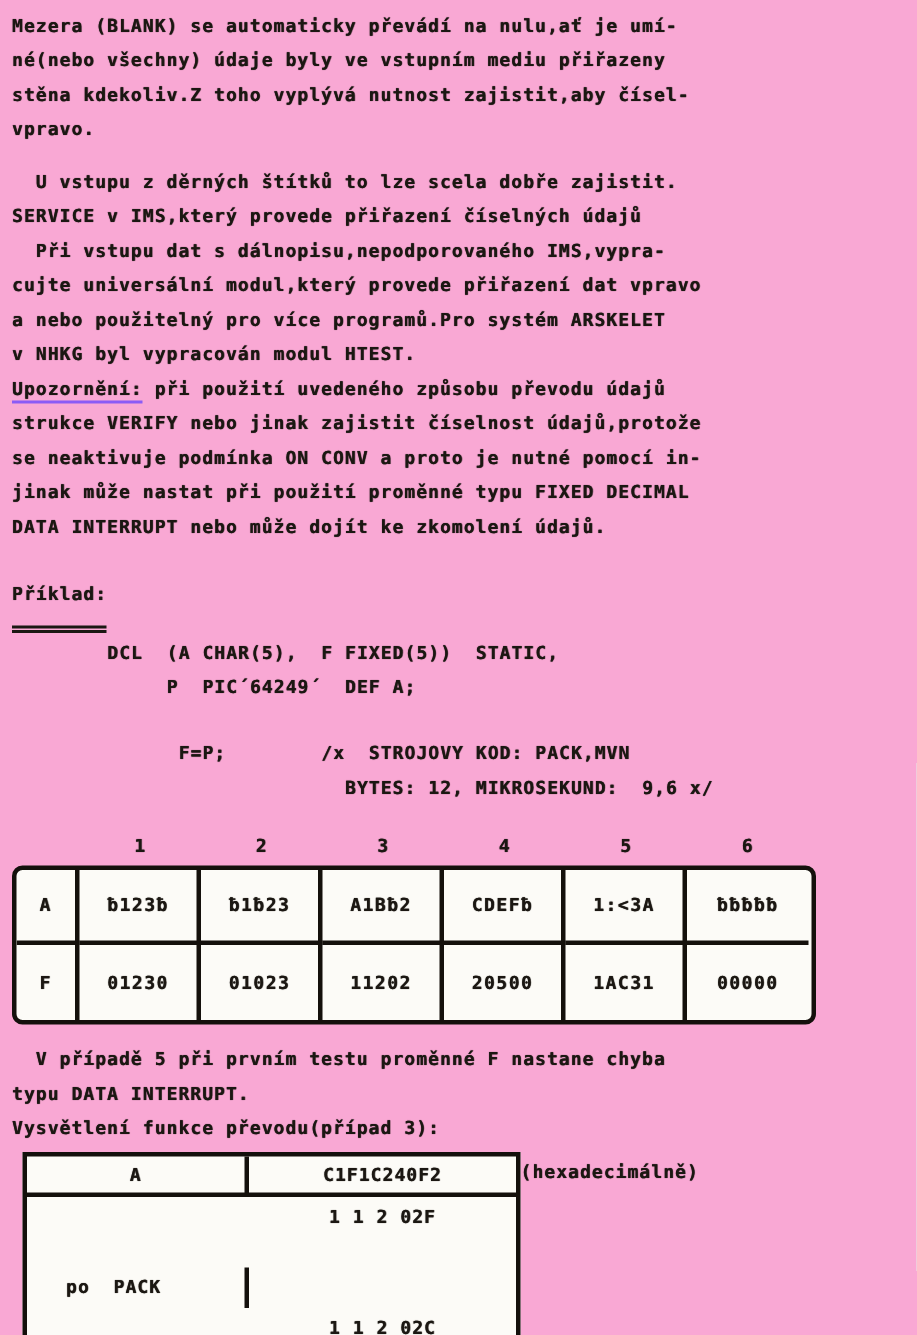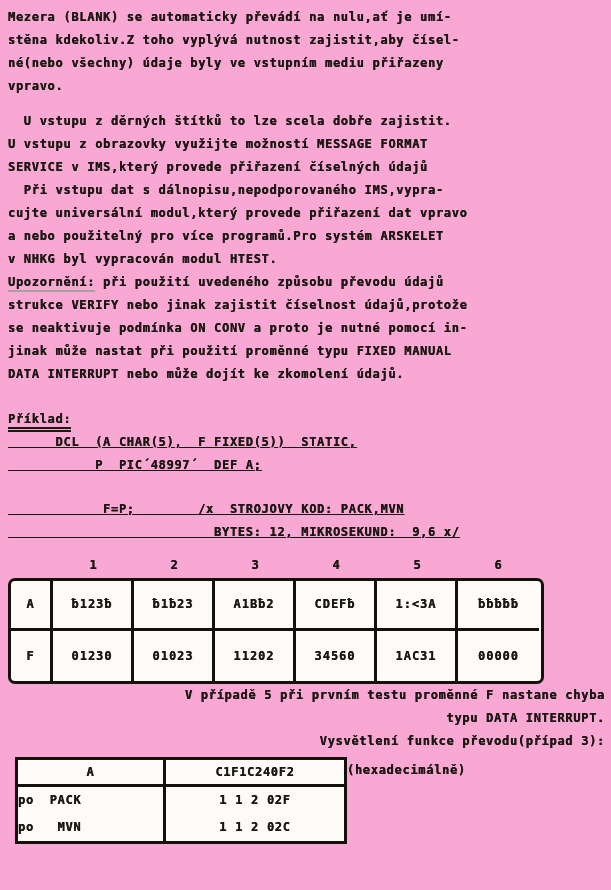--- a/index.html
+++ b/index.html
@@ -18,23 +18,23 @@
     letter-spacing:0.7px;
     color:#1b1712;
     text-shadow:0 0 0.6px rgba(27,23,18,.9), .4px 0 0 rgba(27,23,18,.45);
   }
   .tline{white-space:pre;}
   .para{margin:0;}
   .mb12{margin-bottom:12px;}
   .mb18{margin-bottom:0;}
   .mb22{margin-bottom:22px;}
   .note-first{white-space:pre;}
-  .u-note{border-bottom:2px solid #a3a3a3;padding-bottom:1px;}
-  .u-heading{border-bottom:5px double #1b1712;padding-bottom:1px;}
-  .codeblock{margin:0;text-decoration:underline;}
+  .u-note{border-bottom:2px solid #8b5cf6;padding-bottom:1px;}
+  .u-heading{border-bottom:5px double #1b1712;padding-bottom:14px;}
+  .codeblock{margin:16px;}
   .code-line{white-space:pre;}
   .code-gap{height:21px;}
 
   
   .t1-wrap{margin-top:10px;}
   .t1-headers{display:flex;margin-left:45px;width:486px;}
   .t1-headers .hcell{width:81px;text-align:center;}
   .t1{
     margin-top:1px;
     display:grid;
@@ -50,81 +50,80 @@
     height:50px;
     display:flex;align-items:center;justify-content:center;
     border-right:3px solid #14100c;
     white-space:pre;
     letter-spacing:1px;
   }
   .t1 .cell:nth-child(7n){border-right:none;}
   .t1 .row-a{border-bottom:3px solid #14100c;}
 
   
-  .result{text-align:right;}
+  .result{margin-top:12px;}
 
   
   .t2-zone{display:flex;align-items:flex-start;margin-top:4px;}
   .t2{
     display:grid;
     grid-template-columns:148px 178px;
     width:326px;
     margin-left:7px;
     border:3px solid #14100c;
     background:#fcfbf7;
   }
   .t2 .cell{
     box-sizing:border-box;
     height:27px;
     display:flex;align-items:center;
     white-space:pre;
   }
   .t2 .c-left{border-right:3px solid #14100c;}
   .t2 .c-center{justify-content:center;}
   .t2 .c-head{border-bottom:3px solid #14100c;}
-  .t2 .c-indent{}
+  .t2 .c-indent{padding-left:26px;margin-top:47px;}
   .t2-side{margin-top:2px;white-space:pre;}
 </style>
 </head>
 <body>
 
 <div class="page">
 
   <div class="para mb12">
     <div class="tline">Mezera (BLANK) se automaticky převádí na nulu,ať je umí-</div>
+    <div class="tline">né(nebo všechny) údaje byly ve vstupním mediu přiřazeny</div>
     <div class="tline">stěna kdekoliv.Z toho vyplývá nutnost zajistit,aby čísel-</div>
-    <div class="tline">né(nebo všechny) údaje byly ve vstupním mediu přiřazeny</div>
     <div class="tline">vpravo.</div>
   </div>
 
   <div class="para">
     <div class="tline">  U vstupu z děrných štítků to lze scela dobře zajistit.</div>
-    <div class="tline">U vstupu z obrazovky využijte možností MESSAGE FORMAT</div>
     <div class="tline">SERVICE v IMS,který provede přiřazení číselných údajů</div>
   </div>
 
   <div class="para mb18">
     <div class="tline">  Při vstupu dat s dálnopisu,nepodporovaného IMS,vypra-</div>
     <div class="tline">cujte universální modul,který provede přiřazení dat vpravo</div>
     <div class="tline">a nebo použitelný pro více programů.Pro systém ARSKELET</div>
     <div class="tline">v NHKG byl vypracován modul HTEST.</div>
   </div>
 
   <div class="para mb22">
     <div class="note-first"><span class="u-note">Upozornění:</span><span> při použití uvedeného způsobu převodu údajů</span></div>
     <div class="tline">strukce VERIFY nebo jinak zajistit číselnost údajů,protože</div>
     <div class="tline">se neaktivuje podmínka ON CONV a proto je nutné pomocí in-</div>
-    <div class="tline">jinak může nastat při použití proměnné typu FIXED MANUAL</div>
+    <div class="tline">jinak může nastat při použití proměnné typu FIXED DECIMAL</div>
     <div class="tline">DATA INTERRUPT nebo může dojít ke zkomolení údajů.</div>
   </div>
 
   <div class="tline"><span class="u-heading">Příklad:</span></div>
   <div class="codeblock">
     <div class="code-line">      DCL  (A CHAR(5),  F FIXED(5))  STATIC,</div>
-    <div class="code-line">           P  PIC´48997´  DEF A;</div>
+    <div class="code-line">           P  PIC´64249´  DEF A;</div>
     <div class="code-gap"></div>
     <div class="code-line">            F=P;        /x  STROJOVY KOD: PACK,MVN</div>
     <div class="code-line">                          BYTES: 12, MIKROSEKUND:  9,6 x/</div>
   </div>
 
   <div class="t1-wrap">
     <div class="t1-headers">
       <div class="hcell">1</div>
       <div class="hcell">2</div>
       <div class="hcell">3</div>
@@ -137,21 +136,21 @@
       <div class="cell row-a">ƀ123ƀ</div>
       <div class="cell row-a">ƀ1ƀ23</div>
       <div class="cell row-a">A1Bƀ2</div>
       <div class="cell row-a">CDEFƀ</div>
       <div class="cell row-a">1:&lt;3A</div>
       <div class="cell row-a">ƀƀƀƀƀ</div>
       <div class="cell">F</div>
       <div class="cell">01230</div>
       <div class="cell">01023</div>
       <div class="cell">11202</div>
-      <div class="cell">34560</div>
+      <div class="cell">20500</div>
       <div class="cell">1AC31</div>
       <div class="cell">00000</div>
     </div>
   </div>
 
   <div class="para result">
     <div class="tline">  V případě 5 při prvním testu proměnné F nastane chyba</div>
     <div class="tline">typu DATA INTERRUPT.</div>
     <div class="tline">Vysvětlení funkce převodu(případ 3):</div>
   </div>

